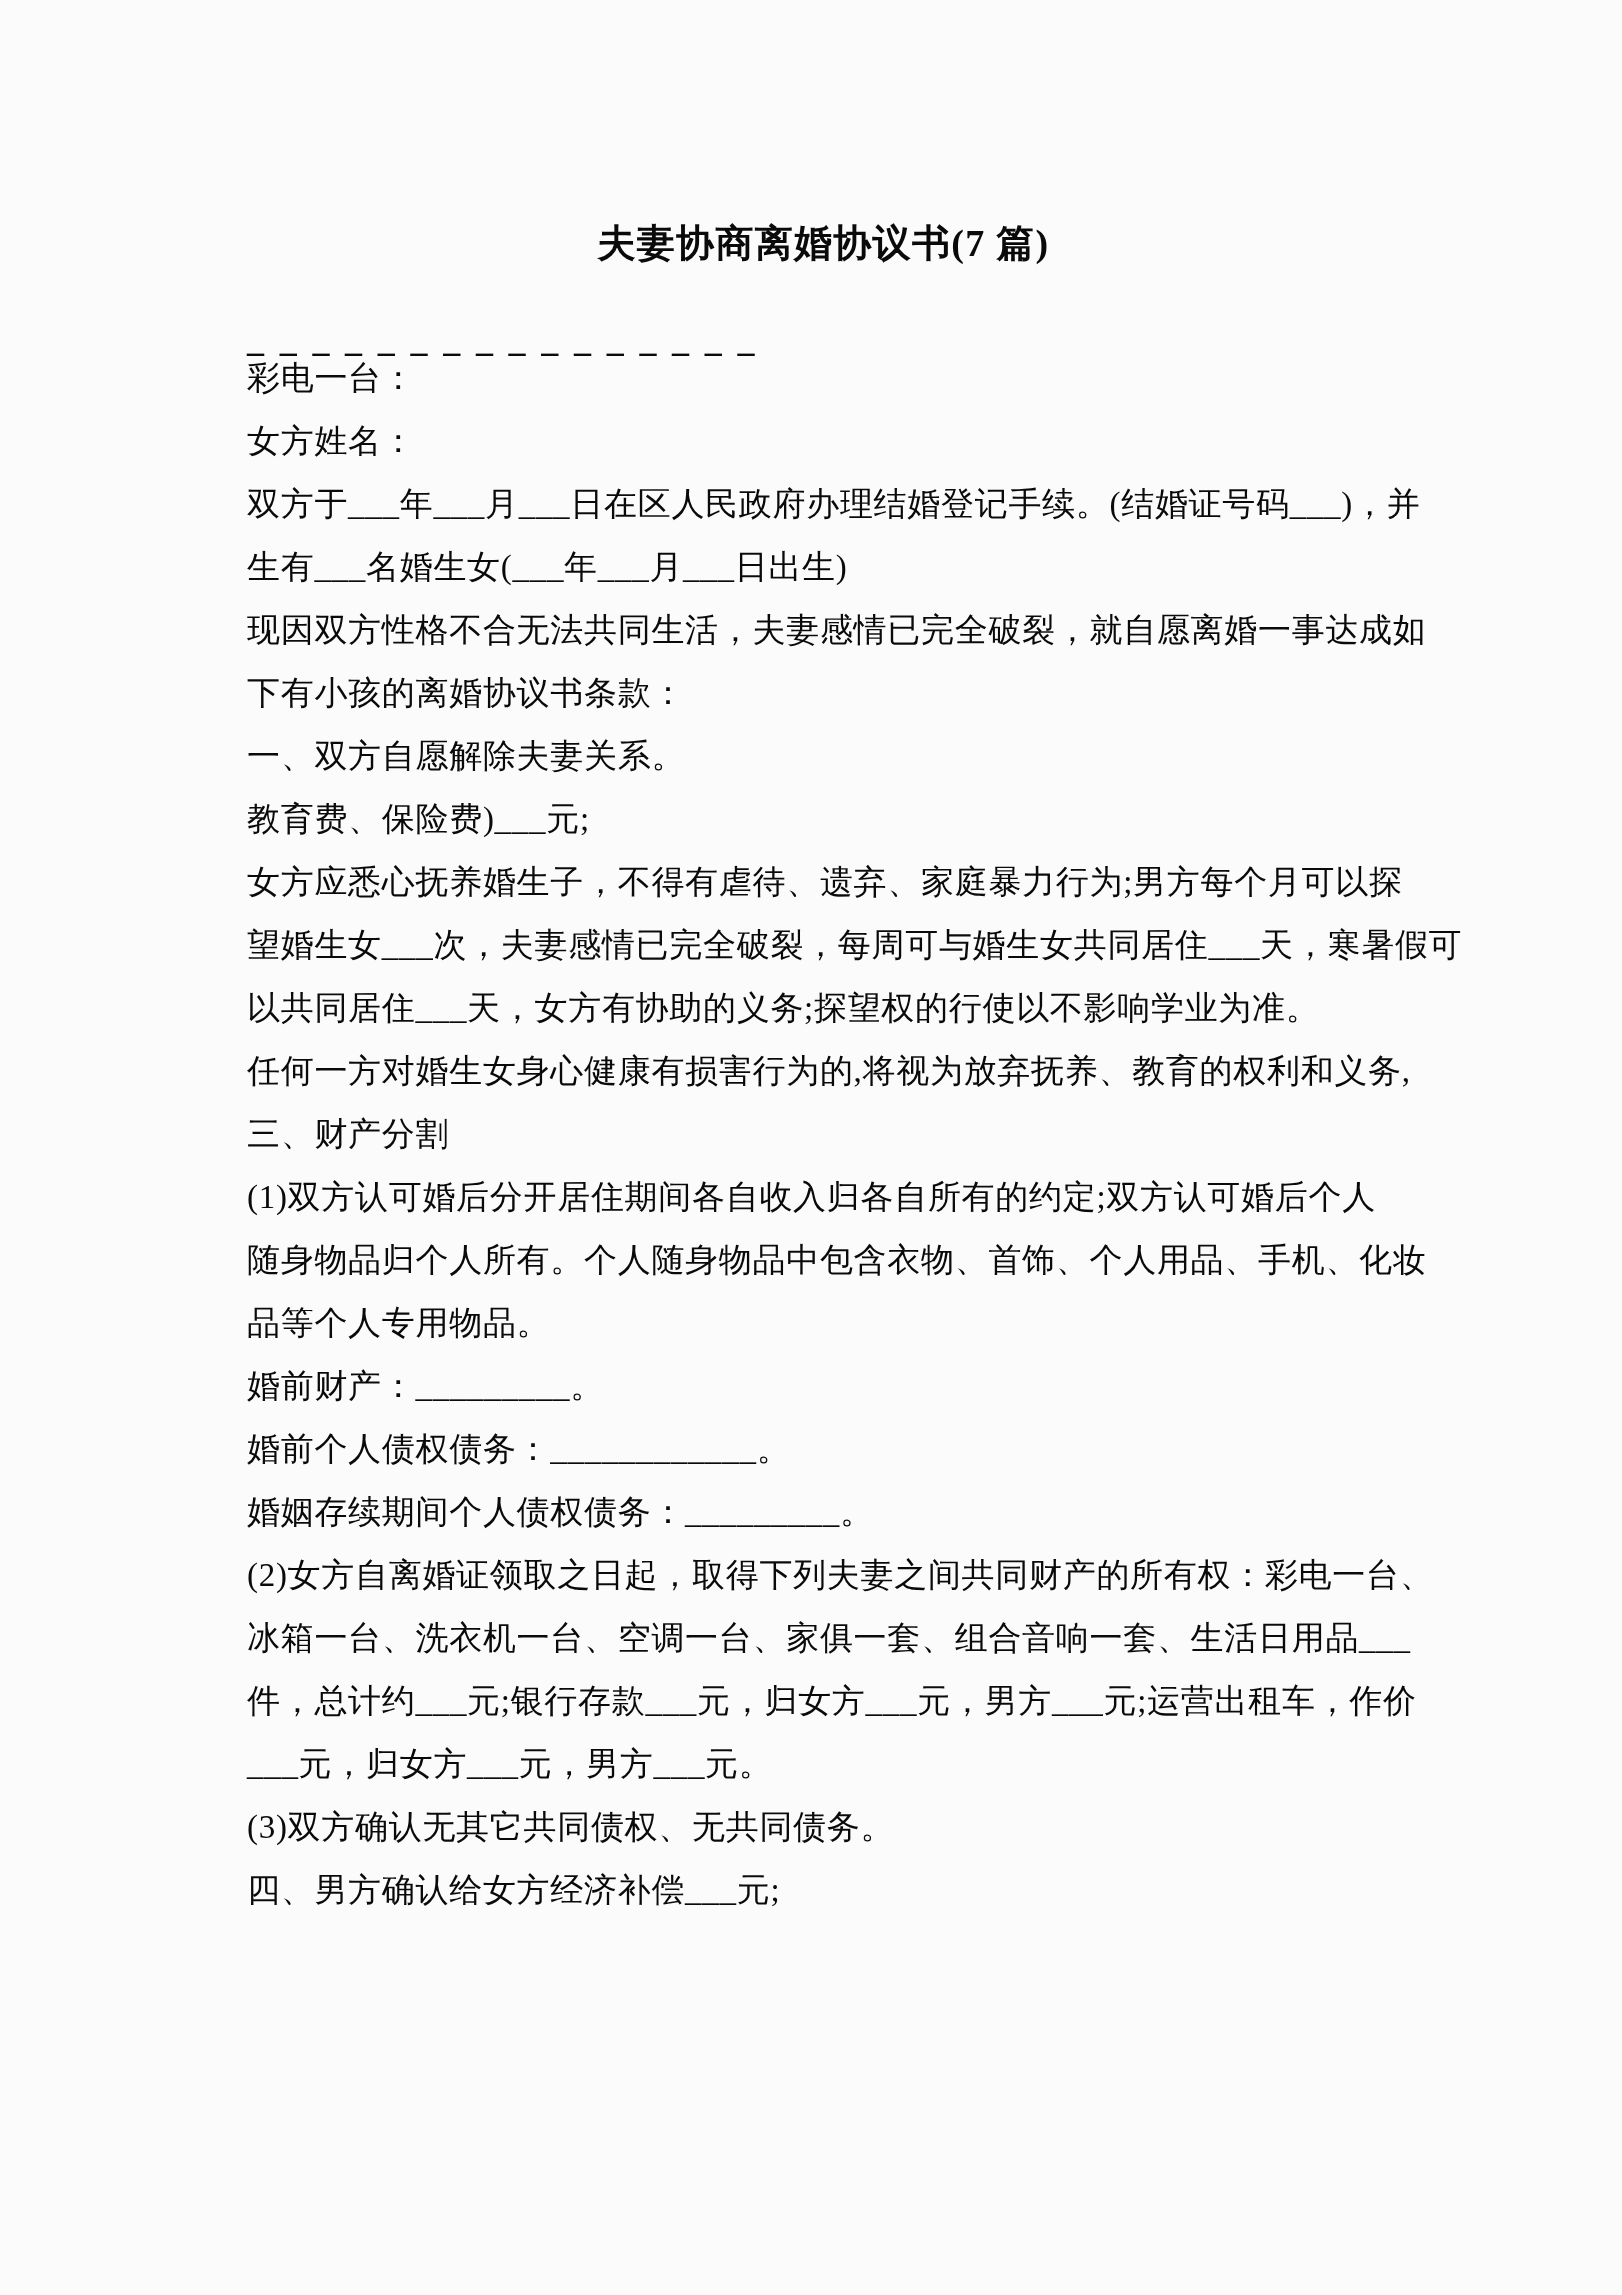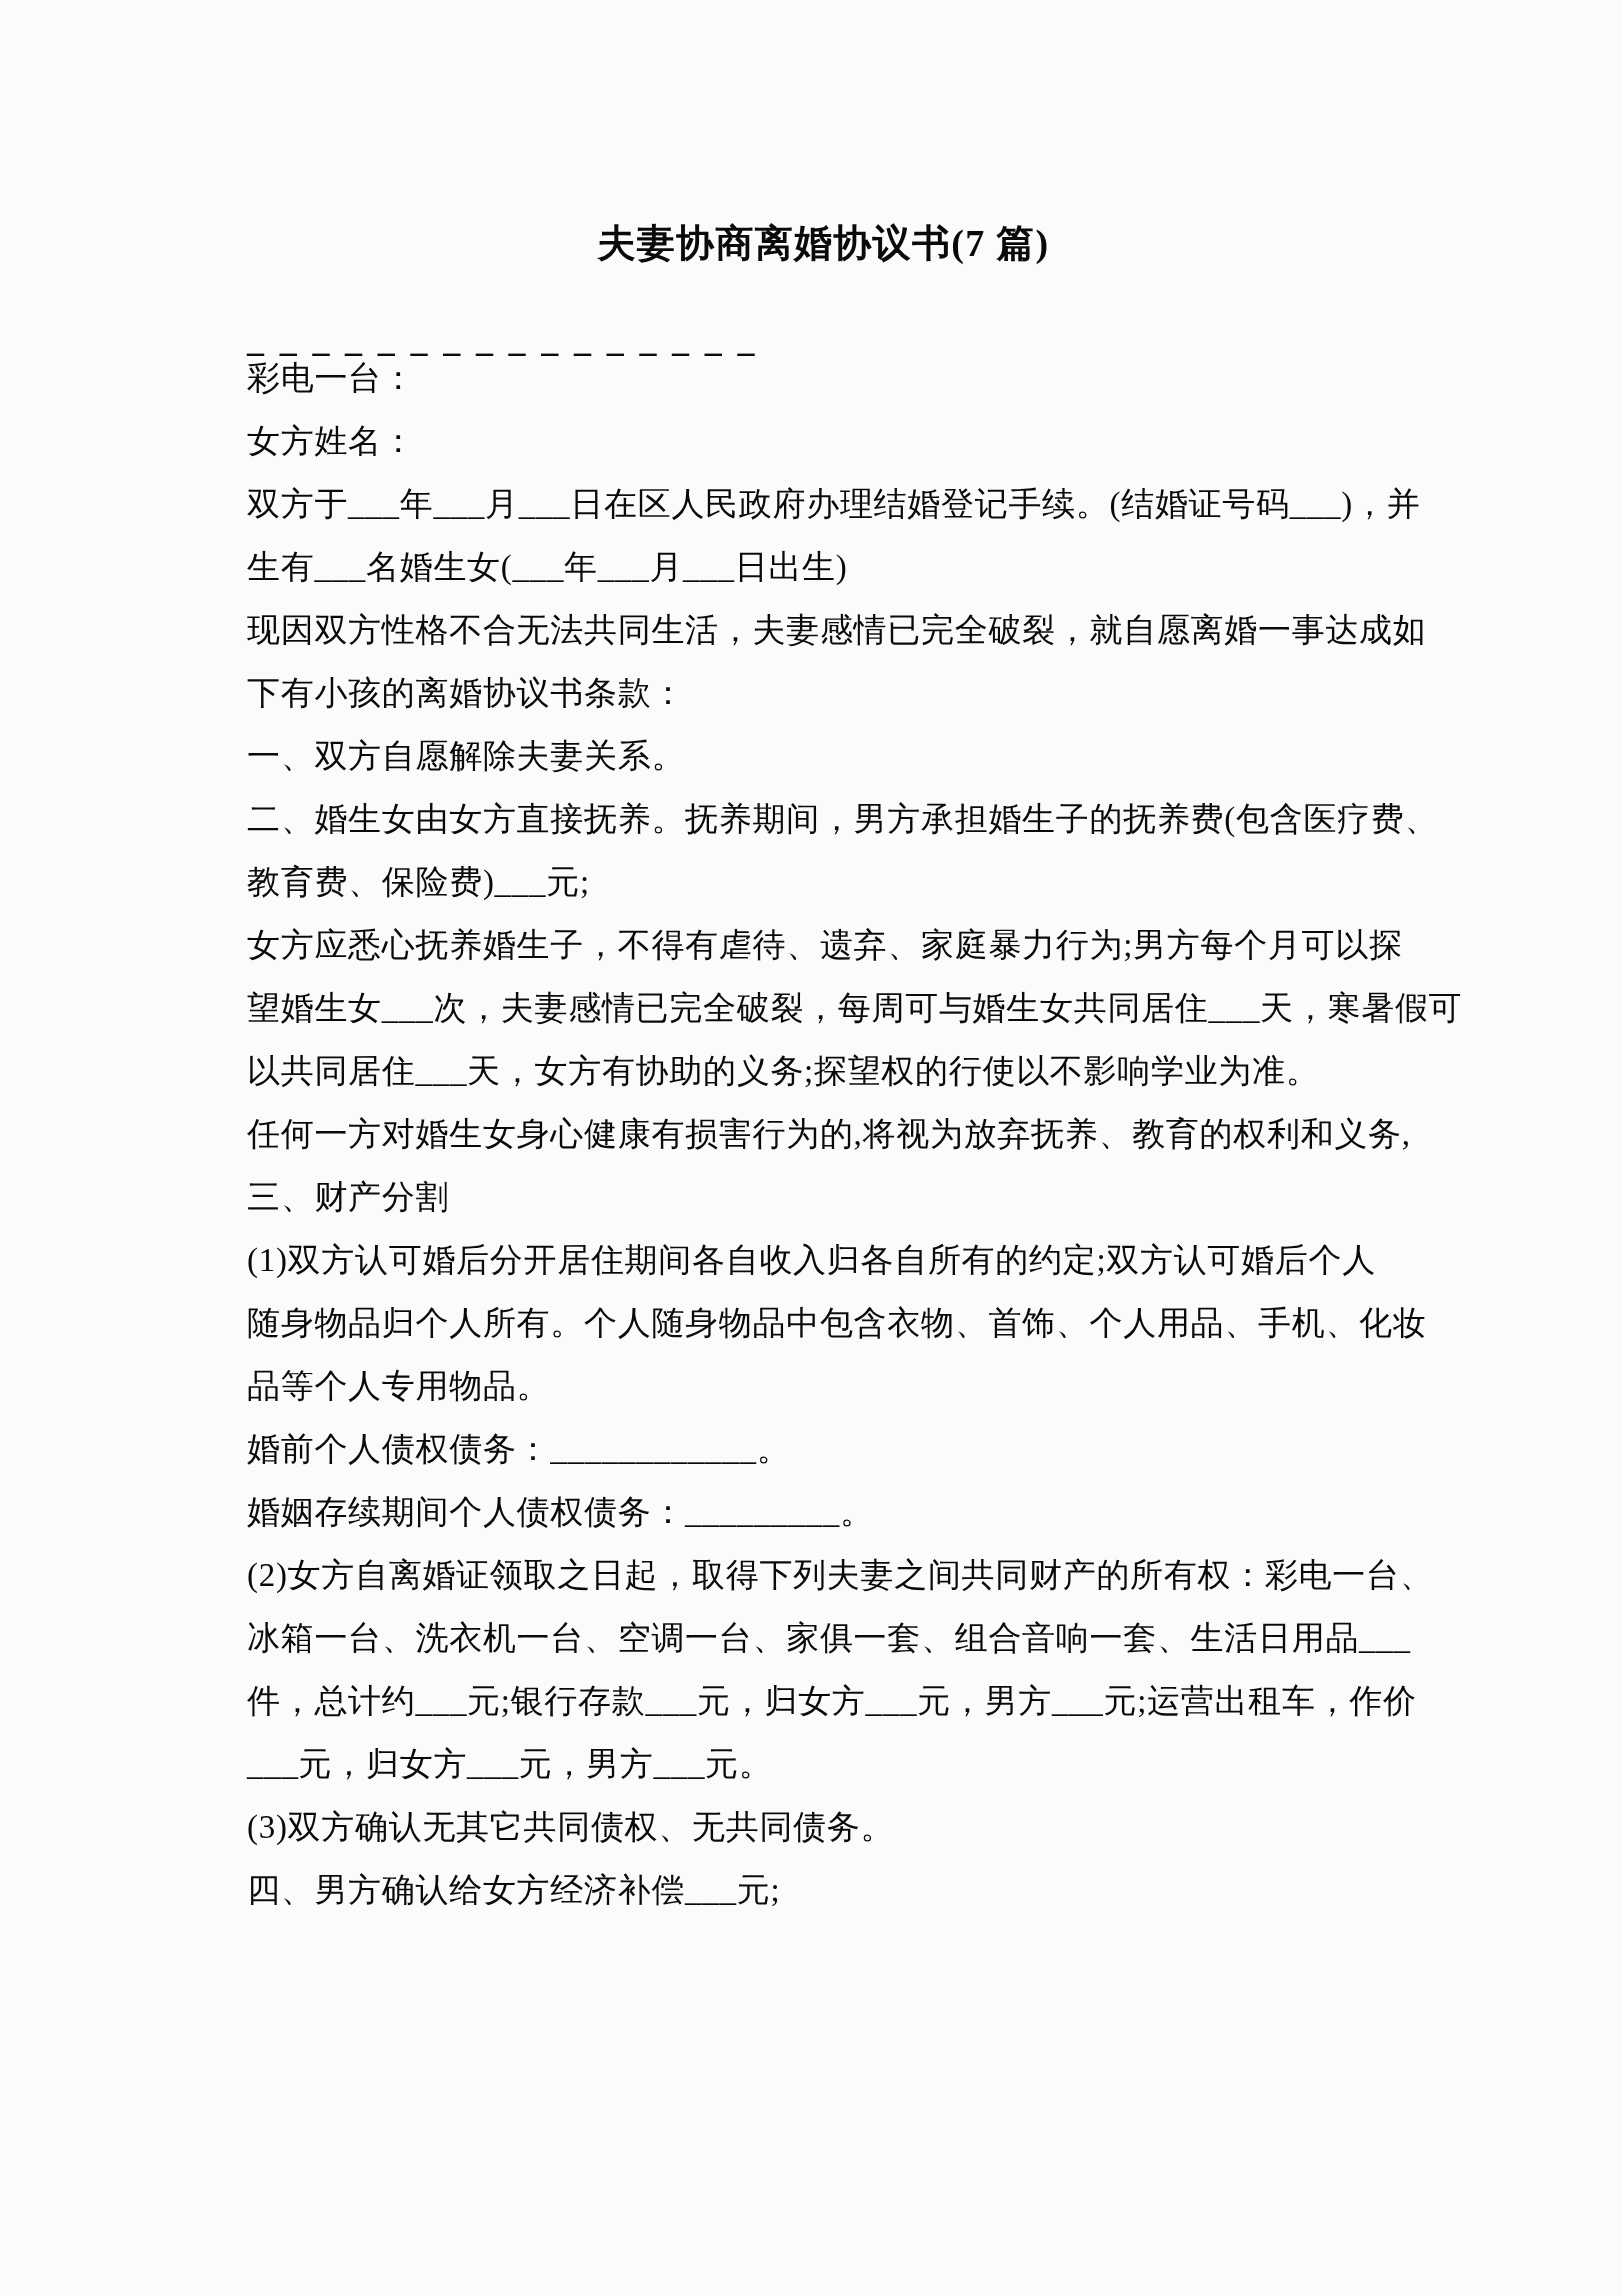--- a/index.html
+++ b/index.html
@@ -65,30 +65,30 @@
   <h1 class="title">夫妻协商离婚协议书(7 篇)</h1>
   <div class="divider">________________</div>
   <div class="doc-body">
     <div class="line">彩电一台：</div>
     <div class="line">女方姓名：</div>
     <div class="line">双方于___年___月___日在区人民政府办理结婚登记手续。(结婚证号码___)，并</div>
     <div class="line">生有___名婚生女(___年___月___日出生)</div>
     <div class="line">现因双方性格不合无法共同生活，夫妻感情已完全破裂，就自愿离婚一事达成如</div>
     <div class="line">下有小孩的离婚协议书条款：</div>
     <div class="line">一、双方自愿解除夫妻关系。</div>
-    <div class="line">二、婚生女由女方直接抚养。抚养期间，男方承担婚生子的抚养费(包含医疗费、</div>
     <div class="line">教育费、保险费)___元;</div>
     <div class="line">女方应悉心抚养婚生子，不得有虐待、遗弃、家庭暴力行为;男方每个月可以探</div>
     <div class="line">望婚生女___次，夫妻感情已完全破裂，每周可与婚生女共同居住___天，寒暑假可</div>
     <div class="line">以共同居住___天，女方有协助的义务;探望权的行使以不影响学业为准。</div>
     <div class="line">任何一方对婚生女身心健康有损害行为的,将视为放弃抚养、教育的权利和义务,</div>
     <div class="line">三、财产分割</div>
     <div class="line">(1)双方认可婚后分开居住期间各自收入归各自所有的约定;双方认可婚后个人</div>
     <div class="line">随身物品归个人所有。个人随身物品中包含衣物、首饰、个人用品、手机、化妆</div>
     <div class="line">品等个人专用物品。</div>
+    <div class="line">婚前财产：_________。</div>
     <div class="line">婚前个人债权债务：____________。</div>
     <div class="line">婚姻存续期间个人债权债务：_________。</div>
     <div class="line">(2)女方自离婚证领取之日起，取得下列夫妻之间共同财产的所有权：彩电一台、</div>
     <div class="line">冰箱一台、洗衣机一台、空调一台、家俱一套、组合音响一套、生活日用品___</div>
     <div class="line">件，总计约___元;银行存款___元，归女方___元，男方___元;运营出租车，作价</div>
     <div class="line">___元，归女方___元，男方___元。</div>
     <div class="line">(3)双方确认无其它共同债权、无共同债务。</div>
     <div class="line">四、男方确认给女方经济补偿___元;</div>
   </div>
 </div>

